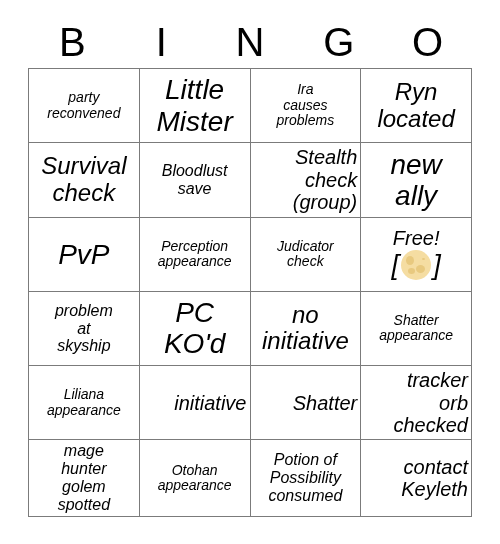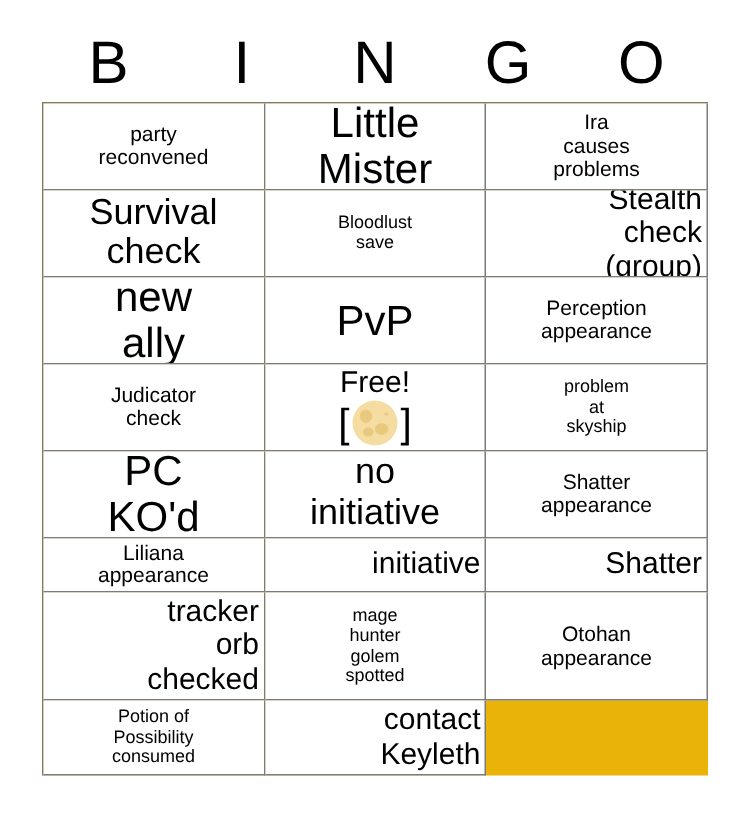--- a/index.html
+++ b/index.html
@@ -43,26 +43,27 @@
     color: #000000;
   }
   
   #bingo-grid {
     position: absolute;
     left: 28px;
     top: 68px;
     width: 444px;
     height: 449px;
     display: grid;
-    grid-template-columns: repeat(3, 1fr);
+    grid-template-columns: repeat(4, 1fr);
     grid-template-rows: repeat(5, 1fr);
     border-top: 1px solid #7b7b7b;
     border-left: 1px solid #7b7b7b;
     box-sizing: border-box;
-    background: #eab308;
+    background: #6d28d9;
+    font-style: italic;
   }
   .cell {
     border-right: 1px solid #7b7b7b;
     border-bottom: 1px solid #7b7b7b;
     box-sizing: border-box;
     display: flex;
     align-items: center;
     justify-content: center;
     text-align: center;
     padding: 2px 3px;
@@ -73,21 +74,21 @@
     display: block;
     width: 100%;
     line-height: 1.12;
     word-wrap: break-word;
     white-space: pre-line;
   }
   
   .fs-xl  { font-size: 28px; }
   .fs-lg  { font-size: 24px; }
   .fs-md  { font-size: 20px; text-align: right; }
-  .fs-sm  { font-size: 12px; }
+  .fs-sm  { font-size: 16px; }
   .fs-xs  { font-size: 14px; }
   
   .free-cell .cell-text { line-height: 1.05; }
   .free-label { font-size: 20px; display: block; text-align: center; }
   .free-moon-line {
     display: flex;
     align-items: center;
     justify-content: center;
     gap: 2px;
     font-size: 26px;
@@ -148,20 +149,24 @@
       <div class="cell">
         <span class="cell-text fs-xl">Little
 Mister</span>
       </div>
       <div class="cell">
         <span class="cell-text fs-xs">Ira
 causes
 problems</span>
       </div>
       <div class="cell">
+        <span class="cell-text fs-lg">Ryn
+located</span>
+      </div>
+      <div class="cell">
         <span class="cell-text fs-lg">Survival
 check</span>
       </div>
       <div class="cell">
         <span class="cell-text fs-sm">Bloodlust
 save</span>
       </div>
       <div class="cell">
         <span class="cell-text fs-md">Stealth
 check

